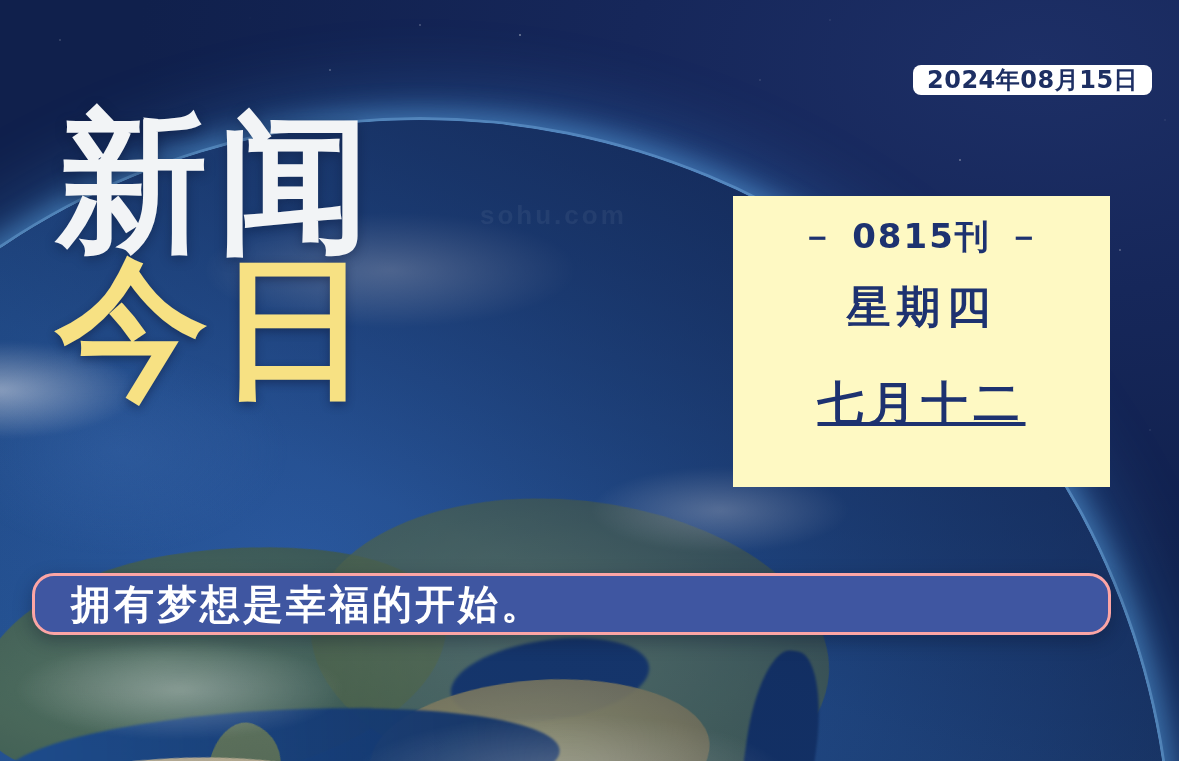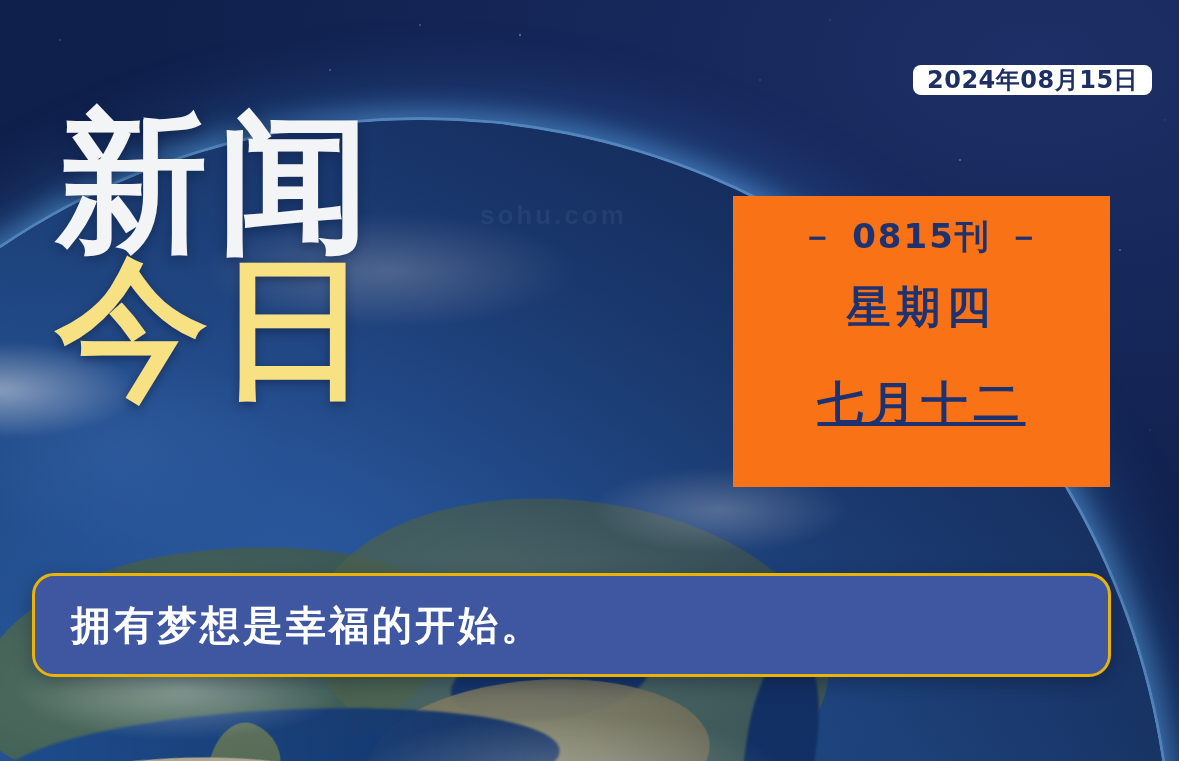--- a/index.html
+++ b/index.html
@@ -286,21 +286,21 @@
     font-weight: 700;
     letter-spacing: 1px;
   }
 
   .info-card {
     position: absolute;
     left: 733px;
     top: 196px;
     width: 377px;
     height: 291px;
-    background: #f97316;
+    background: #fef9c3;
     display: flex;
     flex-direction: column;
     align-items: center;
     justify-content: flex-start;
     font-family: "DejaVu Sans", "Liberation Sans", sans-serif;
     color: #1d3270;
   }
   .issue {
     margin-top: 18px;
     font-size: 34px;
@@ -324,23 +324,23 @@
     color: #1d3270;
     text-decoration: underline;
   }
 
   
   .quote-bar {
     position: absolute;
     left: 32px;
     top: 573px;
     width: 1079px;
-    height: 104px;
+    height: 62px;
     background: #3f56a1;
-    border: 3px solid #eab308;
+    border: 3px solid #fca5a5;
     border-radius: 22px;
     display: flex;
     align-items: center;
     box-sizing: border-box;
     box-shadow: 0 6px 18px rgba(8,16,40,.35);
   }
   .quote-text {
     color: #ffffff;
     font-family: "DejaVu Sans", "Liberation Sans", sans-serif;
     font-size: 40px;

